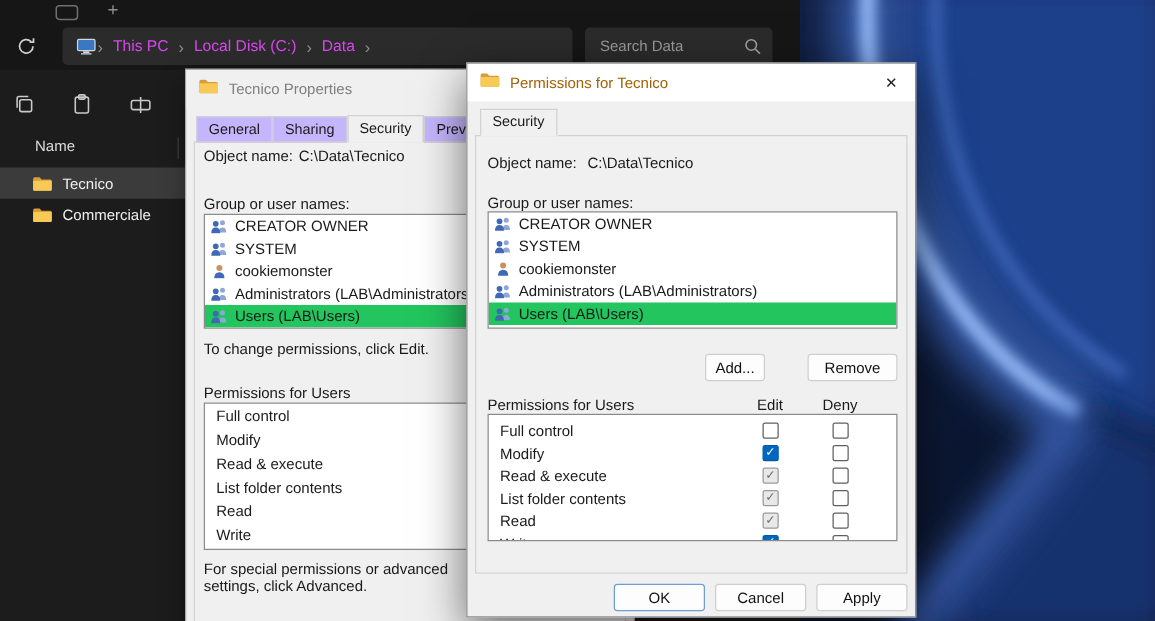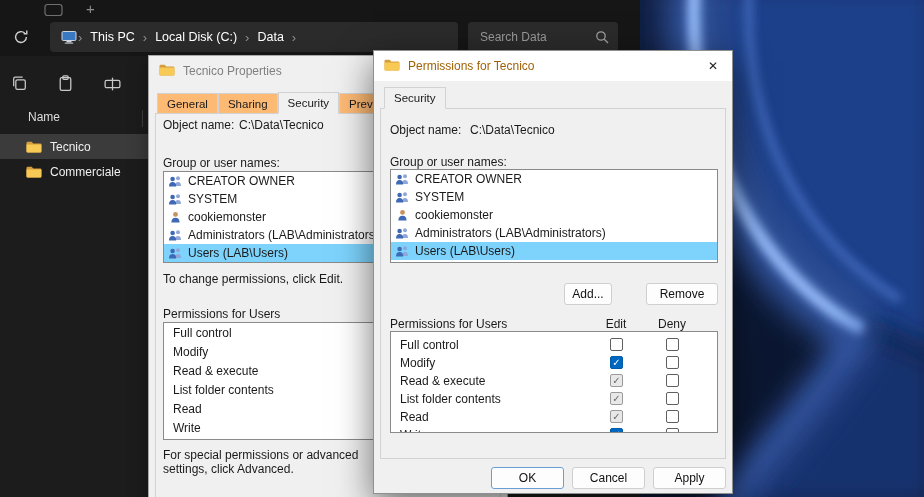--- a/index.html
+++ b/index.html
@@ -13,21 +13,21 @@
   .explorer{position:absolute;left:0;top:0;width:640px;height:497px;background:#1c1c1c;z-index:1;}
   .topzone{position:absolute;left:0;top:0;width:640px;height:56px;background:#161616;}
   .topstrip{position:absolute;left:0;top:0;width:640px;height:20px;}
   .ghost-tab{position:absolute;left:44px;top:3px;}
   .plus{position:absolute;left:86px;top:0px;color:#8d8d8d;font-size:15px;line-height:18px;}
   .navbar{position:absolute;left:0;top:20px;width:640px;height:36px;}
   .refresh{position:absolute;left:13px;top:9px;}
   .breadcrumb{position:absolute;left:50px;top:2px;width:408px;height:30px;background:#2b2b2b;border-radius:4px;display:flex;align-items:center;color:#e6e6e6;}
   .pcic{margin-left:11px;display:flex;align-items:center;}
   #bc-items{display:flex;align-items:center;}
-  .crumb{font-size:12.5px;padding:0 7px;color:#ffffff;cursor:default;}
+  .crumb{font-size:12.5px;padding:0 7px;color:#d946ef;cursor:default;}
   .chev{font-size:13px;color:#8f8f8f;padding:0 1px;}
   .searchbox{position:absolute;left:468px;top:2px;width:150px;height:30px;background:#2b2b2b;border-radius:4px;}
   .searchinput{position:absolute;left:10px;top:0;width:115px;height:30px;background:transparent;border:none;outline:none;color:#dddddd;font-size:12px;}
   .searchinput::placeholder{color:#9a9a9a;}
   .mag{position:absolute;right:9px;top:8px;}
   .cmdbar{position:absolute;left:0;top:70px;width:148px;height:30px;}
   .cmdic{position:absolute;top:4px;}
   .colhead{position:absolute;left:28px;top:110px;font-size:12px;color:#dedede;}
   .coldiv{position:absolute;left:142px;top:110px;width:1px;height:17px;background:#3f3f3f;}
   #folder-list{position:absolute;left:0;top:134px;width:148px;}
@@ -42,31 +42,31 @@
   .titlebar{position:absolute;left:0;top:0;right:0;height:30px;display:flex;align-items:center;}
   .t1{background:#f0f0f0;}
   .t2{background:#ffffff;}
   .tic{margin-left:10px;display:flex;align-items:center;}
   .ttext{margin-left:8px;font-size:12px;color:#a16207;}
   .ttext.inactive{color:#7f7f7f;}
   .closebtn{position:absolute;right:0;top:0;width:38px;height:30px;display:flex;align-items:center;justify-content:center;font-size:12px;color:#222;cursor:default;}
   .tabs{position:absolute;top:36px;height:22px;display:flex;align-items:flex-end;z-index:3;}
   .d1 .tabs{left:8px;}
   .d2 .tabs{left:10px;}
-  .dtab{height:21px;line-height:20px;padding:0 9px;font-size:11.5px;color:#1a1a1a;background:#fdba74;border:1px solid #d2d2d2;cursor:default;white-space:nowrap;}
+  .dtab{height:21px;line-height:20px;padding:0 9px;font-size:11.5px;color:#1a1a1a;background:#c4b5fd;border:1px solid #d2d2d2;cursor:default;white-space:nowrap;}
   .dtab.active{background:#f0f0f0;border-bottom:1px solid #f0f0f0;height:22px;line-height:21px;}
   .pageline{position:absolute;border:1px solid #d2d2d2;z-index:1;}
   .p1{left:6px;top:57px;width:346px;height:402px;}
   .p2{left:6px;top:57px;width:346px;height:351px;}
   .lbl{position:absolute;font-size:12px;color:#1a1a1a;white-space:nowrap;z-index:2;}
   .lbl.wrap{white-space:normal;line-height:14px;}
   .listbox{position:absolute;background:#fff;border:1px solid #8a8a8a;overflow:hidden;z-index:2;padding-top:0;}
   .lrow{height:18px;display:flex;align-items:center;padding-left:4px;font-size:12px;color:#1a1a1a;cursor:default;}
   .lrow .gic{display:flex;align-items:center;margin-right:5px;}
-  .lrow.sel{background:#7dd3fc;}
+  .lrow.sel{background:#22c55e;}
   .lrow.plain{padding-left:9px;height:19px;}
   .prow{position:relative;height:18px;}
   .pname{position:absolute;left:9px;top:2px;font-size:12px;color:#1a1a1a;white-space:nowrap;}
   .cb{position:absolute;top:2px;width:13px;height:13px;border:1px solid #5f5f5f;border-radius:2px;background:#fff;display:flex;align-items:center;justify-content:center;font-size:10px;line-height:1;color:transparent;cursor:default;}
   .cb.allow{left:219px;}
   .cb.deny{left:275px;}
   .cb.checked{background:#0067c0;border-color:#005ba8;color:#fff;}
   .cb.checked-disabled{background:#e8e8e8;border-color:#9a9a9a;color:#6a6a6a;}
   .wbtn{position:absolute;height:22px;background:#fdfdfd;border:1px solid #cfcfcf;border-radius:3px;font-size:12px;color:#111;display:flex;align-items:center;justify-content:center;cursor:default;z-index:4;}
   .wbtn.okbtn{border-color:#6b9fd4;}

